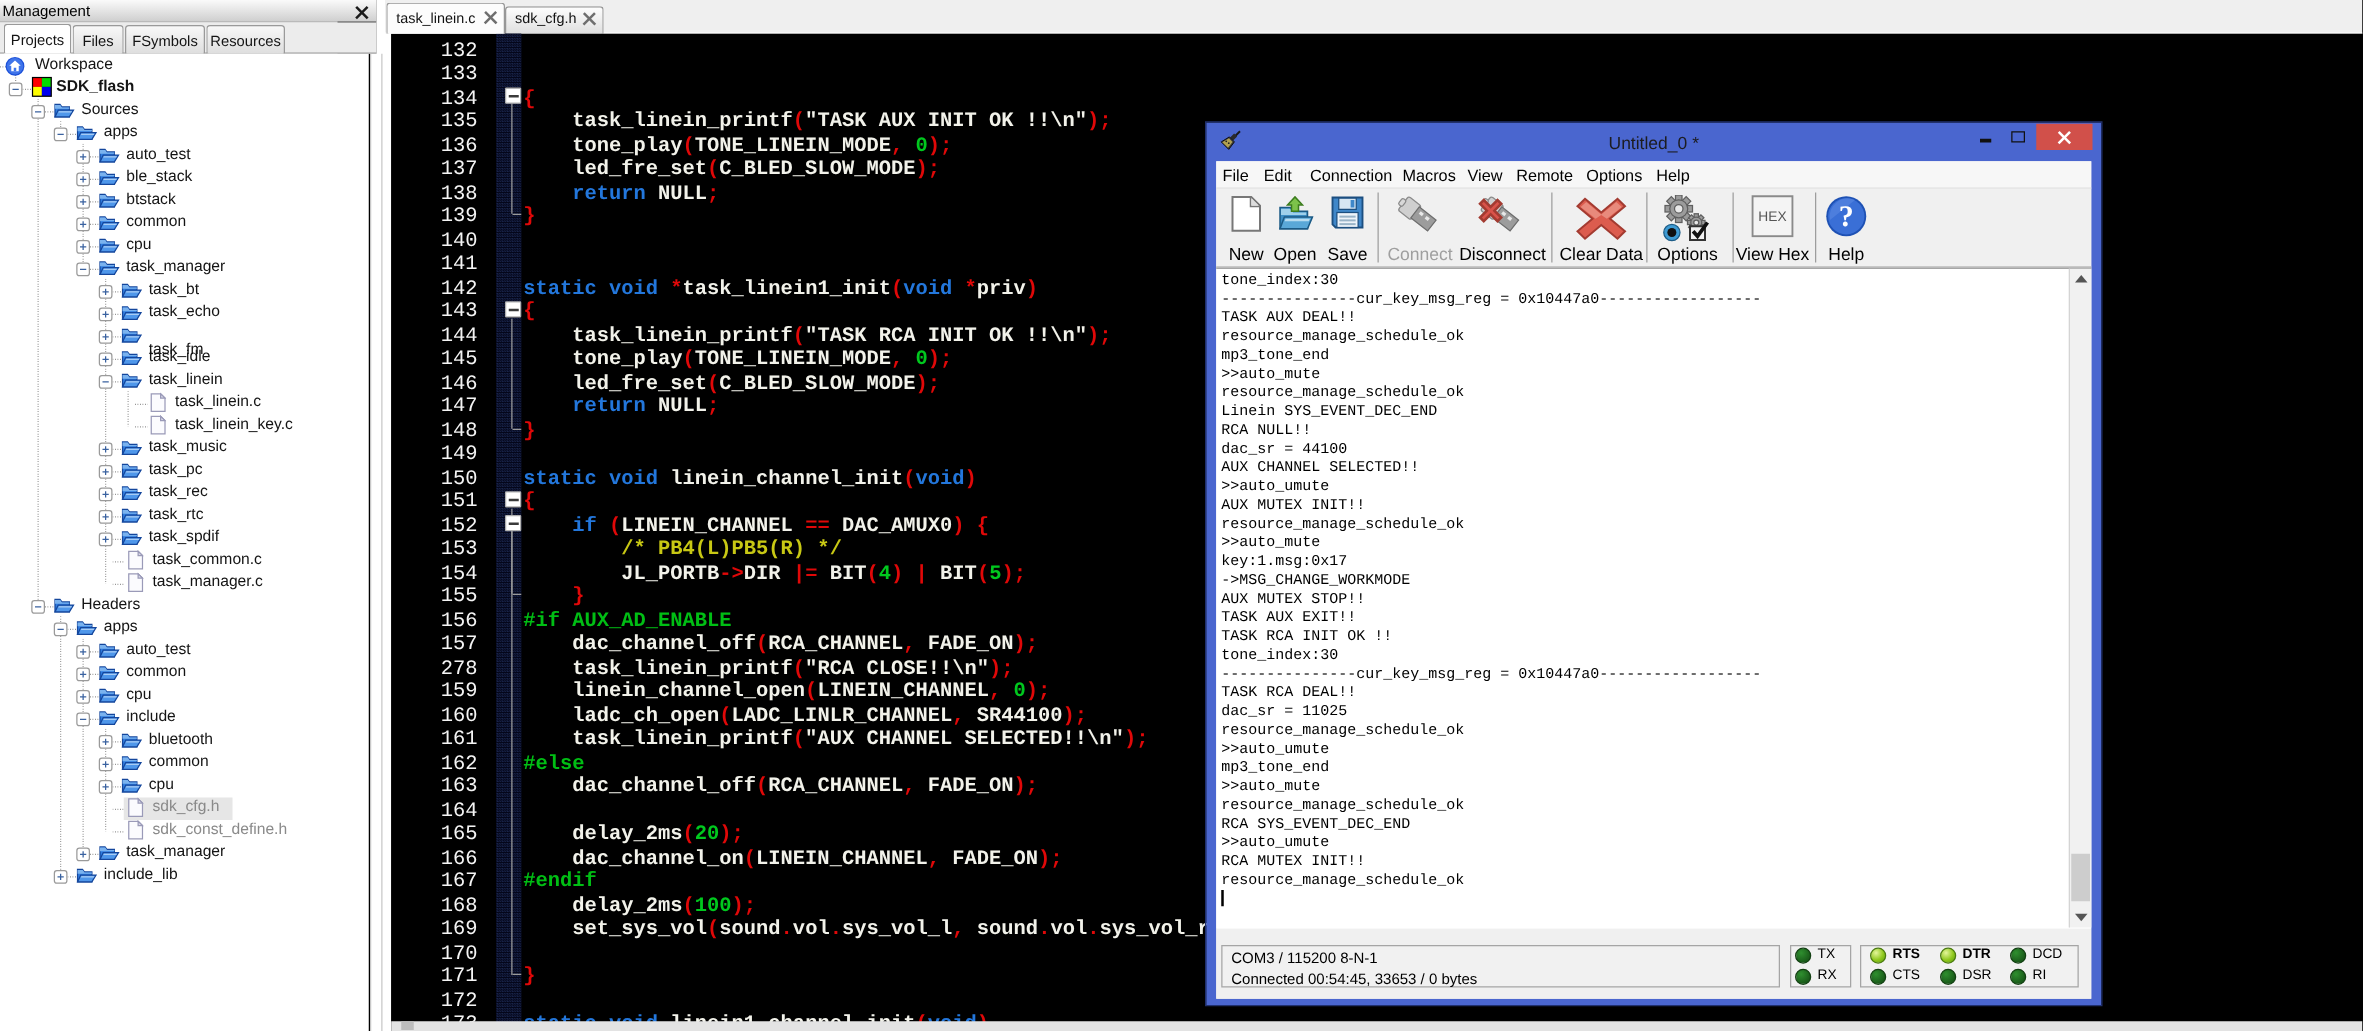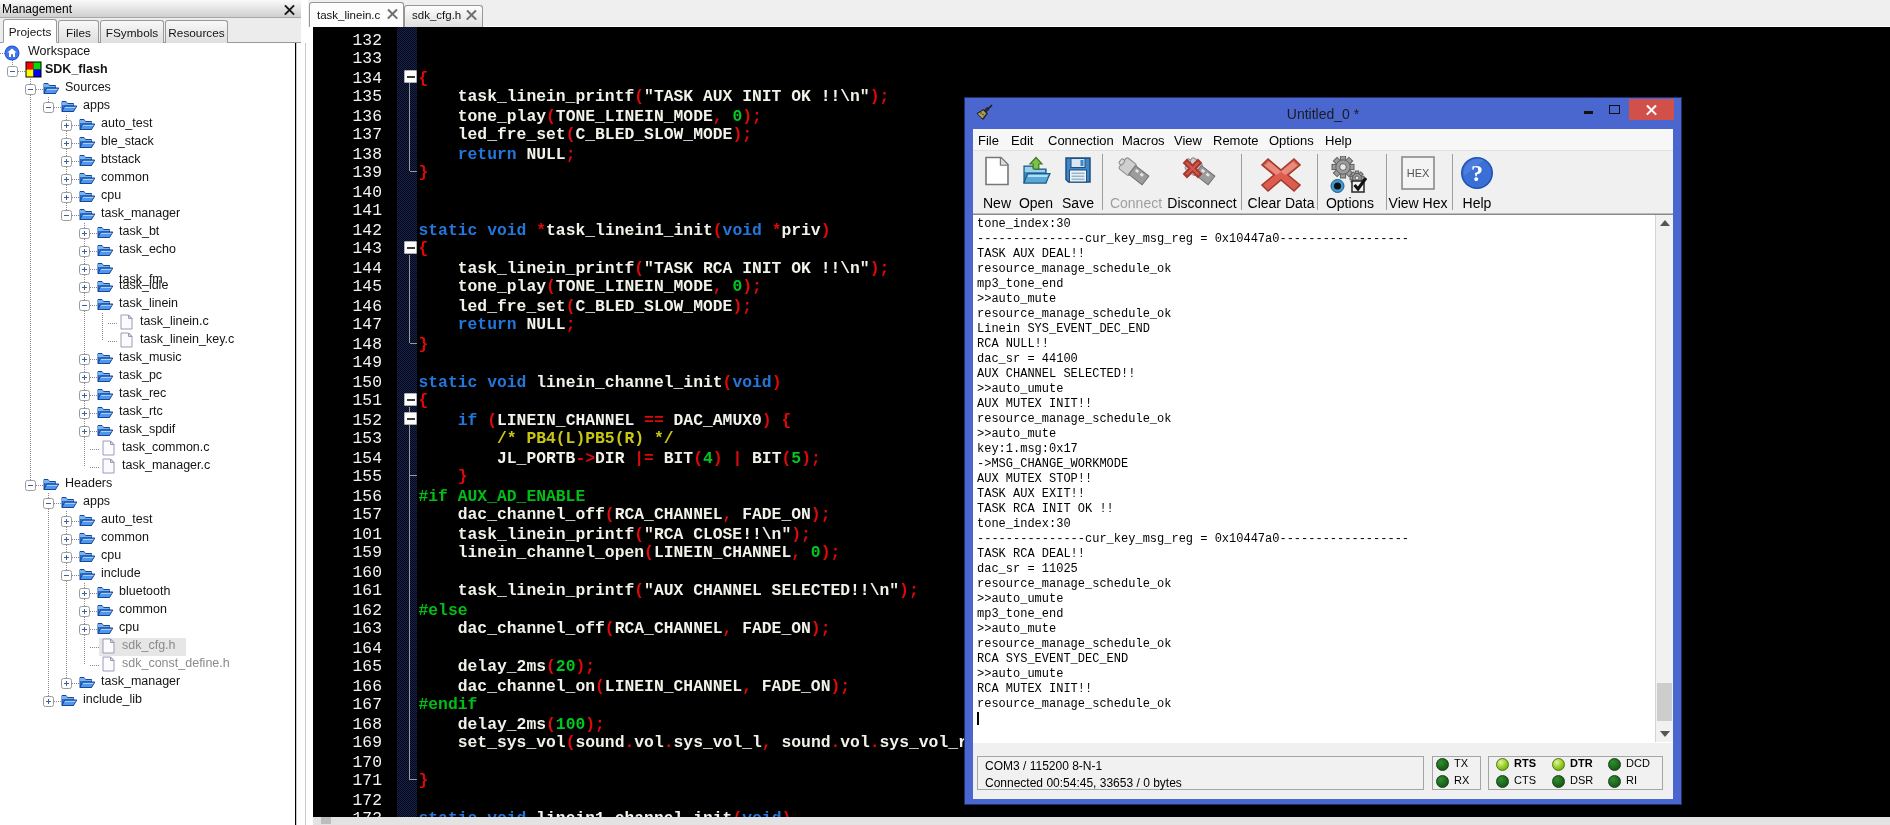--- a/index.html
+++ b/index.html
@@ -122,21 +122,21 @@
 <div class="ln" style="top:308px">148</div>
 <div class="ln" style="top:326px">149</div>
 <div class="ln" style="top:346px">150</div>
 <div class="ln" style="top:364px">151</div>
 <div class="ln" style="top:384px">152</div>
 <div class="ln" style="top:402px">153</div>
 <div class="ln" style="top:422px">154</div>
 <div class="ln" style="top:440px">155</div>
 <div class="ln" style="top:460px">156</div>
 <div class="ln" style="top:478px">157</div>
-<div class="ln" style="top:498px">101</div>
+<div class="ln" style="top:498px">278</div>
 <div class="ln" style="top:516px">159</div>
 <div class="ln" style="top:536px">160</div>
 <div class="ln" style="top:554px">161</div>
 <div class="ln" style="top:574px">162</div>
 <div class="ln" style="top:592px">163</div>
 <div class="ln" style="top:612px">164</div>
 <div class="ln" style="top:630px">165</div>
 <div class="ln" style="top:650px">166</div>
 <div class="ln" style="top:668px">167</div>
 <div class="ln" style="top:688px">168</div>
@@ -161,20 +161,21 @@
 <div class="cl" style="top:346px"><span class="k">static</span><span class="w"> </span><span class="k">void</span><span class="w"> </span><span class="w">linein_channel_init</span><span class="r">(</span><span class="k">void</span><span class="r">)</span></div>
 <div class="cl" style="top:364px"><span class="r">{</span></div>
 <div class="cl" style="top:384px"><span class="w">    </span><span class="k">if</span><span class="w"> </span><span class="r">(</span><span class="w">LINEIN_CHANNEL</span><span class="w"> </span><span class="r">==</span><span class="w"> </span><span class="w">DAC_AMUX0</span><span class="r">)</span><span class="w"> </span><span class="r">{</span></div>
 <div class="cl" style="top:402px"><span class="w">        </span><span class="y">/* PB4(L)PB5(R) */</span></div>
 <div class="cl" style="top:422px"><span class="w">        </span><span class="w">JL_PORTB</span><span class="r">-&gt;</span><span class="w">DIR</span><span class="w"> </span><span class="r">|=</span><span class="w"> </span><span class="w">BIT</span><span class="r">(</span><span class="g">4</span><span class="r">)</span><span class="w"> </span><span class="r">|</span><span class="w"> </span><span class="w">BIT</span><span class="r">(</span><span class="g">5</span><span class="r">);</span></div>
 <div class="cl" style="top:440px"><span class="w">    </span><span class="r">}</span></div>
 <div class="cl" style="top:460px"><span class="p">#if AUX_AD_ENABLE</span></div>
 <div class="cl" style="top:478px"><span class="w">    </span><span class="w">dac_channel_off</span><span class="r">(</span><span class="w">RCA_CHANNEL</span><span class="r">,</span><span class="w"> </span><span class="w">FADE_ON</span><span class="r">);</span></div>
 <div class="cl" style="top:498px"><span class="w">    </span><span class="w">task_linein_printf</span><span class="r">(</span><span class="w">"RCA CLOSE!!\n"</span><span class="r">);</span></div>
 <div class="cl" style="top:516px"><span class="w">    </span><span class="w">linein_channel_open</span><span class="r">(</span><span class="w">LINEIN_CHANNEL</span><span class="r">,</span><span class="w"> </span><span class="g">0</span><span class="r">);</span></div>
+<div class="cl" style="top:536px"><span class="w">    </span><span class="w">ladc_ch_open</span><span class="r">(</span><span class="w">LADC_LINLR_CHANNEL</span><span class="r">,</span><span class="w"> </span><span class="w">SR44100</span><span class="r">);</span></div>
 <div class="cl" style="top:554px"><span class="w">    </span><span class="w">task_linein_printf</span><span class="r">(</span><span class="w">"AUX CHANNEL SELECTED!!\n"</span><span class="r">);</span></div>
 <div class="cl" style="top:574px"><span class="p">#else</span></div>
 <div class="cl" style="top:592px"><span class="w">    </span><span class="w">dac_channel_off</span><span class="r">(</span><span class="w">RCA_CHANNEL</span><span class="r">,</span><span class="w"> </span><span class="w">FADE_ON</span><span class="r">);</span></div>
 <div class="cl" style="top:630px"><span class="w">    </span><span class="w">delay_2ms</span><span class="r">(</span><span class="g">20</span><span class="r">);</span></div>
 <div class="cl" style="top:650px"><span class="w">    </span><span class="w">dac_channel_on</span><span class="r">(</span><span class="w">LINEIN_CHANNEL</span><span class="r">,</span><span class="w"> </span><span class="w">FADE_ON</span><span class="r">);</span></div>
 <div class="cl" style="top:668px"><span class="p">#endif</span></div>
 <div class="cl" style="top:688px"><span class="w">    </span><span class="w">delay_2ms</span><span class="r">(</span><span class="g">100</span><span class="r">);</span></div>
 <div class="cl" style="top:706px"><span class="w">    </span><span class="w">set_sys_vol</span><span class="r">(</span><span class="w">sound</span><span class="r">.</span><span class="w">vol</span><span class="r">.</span><span class="w">sys_vol_l</span><span class="r">,</span><span class="w"> </span><span class="w">sound</span><span class="r">.</span><span class="w">vol</span><span class="r">.</span><span class="w">sys_vol_r</span><span class="r">);</span></div>
 <div class="cl" style="top:744px"><span class="r">}</span></div>
 <div class="cl" style="top:782px"><span class="k">static</span><span class="w"> </span><span class="k">void</span><span class="w"> </span><span class="w">linein1_channel_init</span><span class="r">(</span><span class="k">void</span><span class="r">)</span></div>

